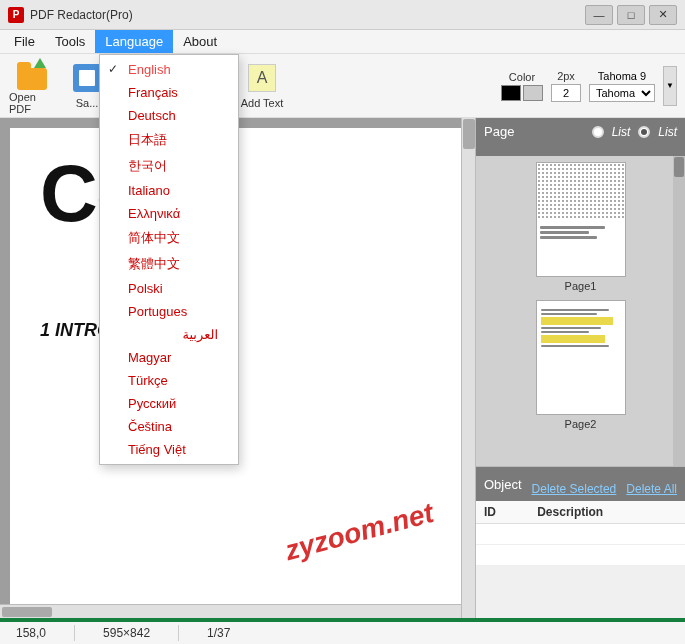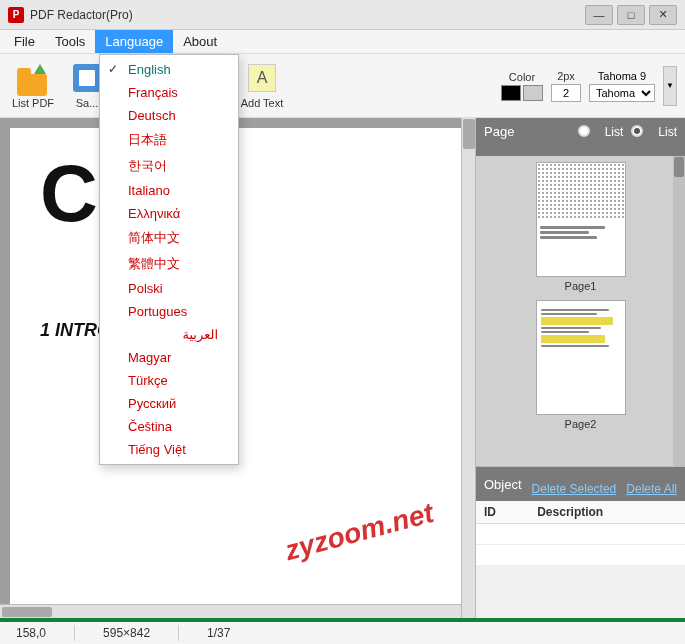--- a/index.html
+++ b/index.html
@@ -104,21 +104,21 @@
     }
     .dropdown-item {
       padding: 4px 20px 4px 28px;
       cursor: pointer;
       color: #cc0000;
       font-size: 13px;
       position: relative;
       white-space: nowrap;
     }
     .dropdown-item.selected {
-      color: #0f766e;
+      color: #ef4444;
     }
     .dropdown-item.selected::before {
       content: '✓';
       position: absolute;
       left: 8px;
       color: #333;
       font-size: 12px;
     }
 
     
@@ -398,23 +398,24 @@
       font-size: 13px;
       font-weight: 500;
     }
     .page-panel-options {
       display: flex;
       align-items: center;
       gap: 8px;
     }
     .radio-option {
       display: flex;
-      align-items: flex-start;
-      gap: 15px;
+      align-items: center;
+      gap: 8px;
       cursor: pointer;
+      font-style: italic;
     }
     .radio-circle {
       width: 12px;
       height: 12px;
       border-radius: 50%;
       border: 2px solid #ddd;
       background: white;
       position: relative;
     }
     .radio-circle.checked::after {
@@ -613,21 +614,21 @@
 <div class="toolbar">
 
   <div class="toolbar-btn">
     <div class="toolbar-icon">
       <div class="icon-openpdf">
         <div class="folder-tab"></div>
         <div class="folder"></div>
         <div class="arrow"></div>
       </div>
     </div>
-    <span>List PDF</span>
+    <span>Open PDF</span>
   </div>
 
   <div class="toolbar-btn">
     <div class="toolbar-icon">
       <div style="width:28px;height:28px;background:#4a90d9;border-radius:3px;display:flex;align-items:center;justify-content:center;">
         <div style="width:16px;height:16px;background:white;border-radius:1px;"></div>
       </div>
     </div>
     <span>Sa...</span>
   </div>

